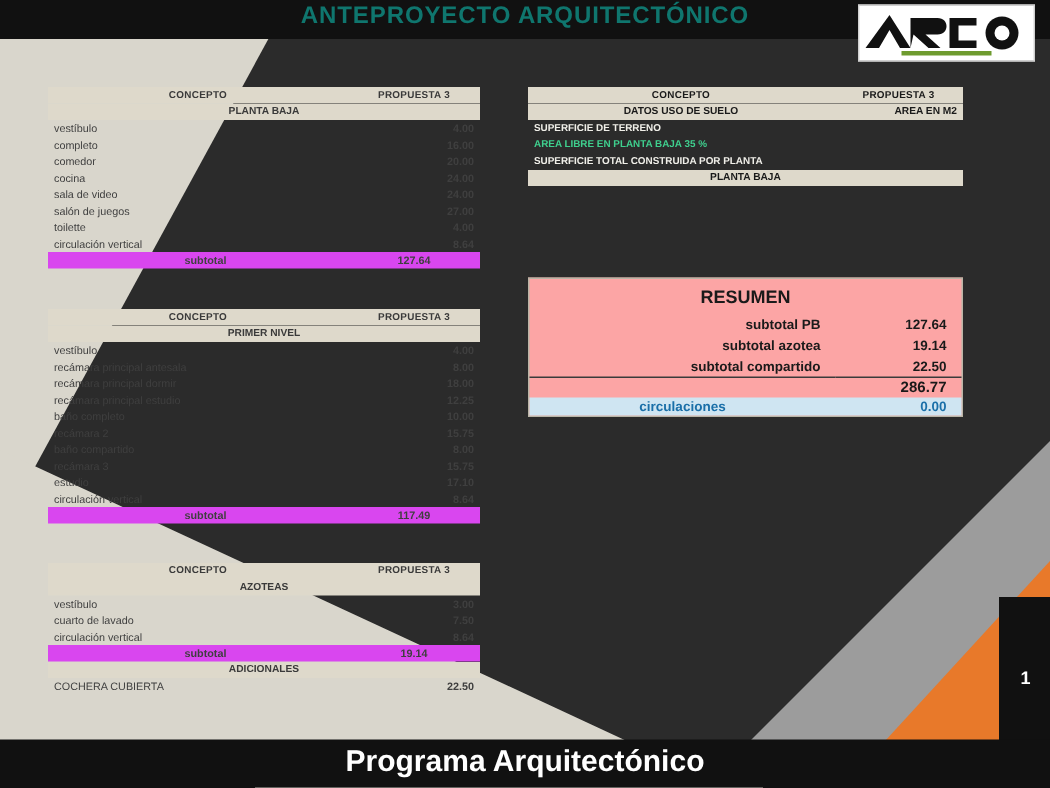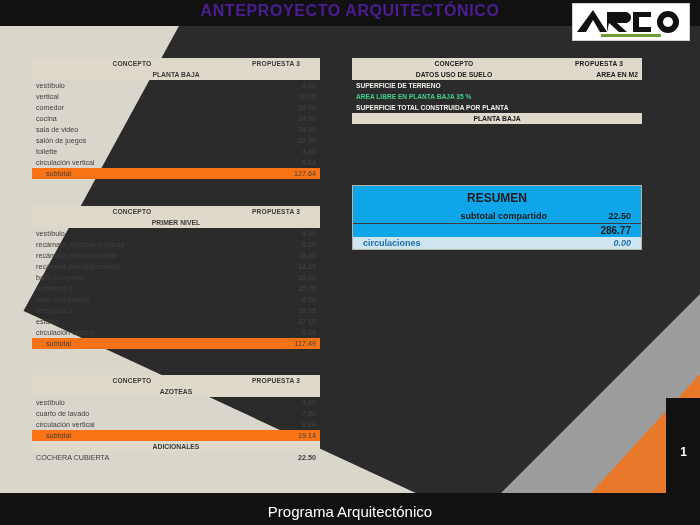--- a/index.html
+++ b/index.html
@@ -67,36 +67,36 @@
 
   
   .header-bar {
     position: absolute; left: 0; top: 0;
     width: 700px; height: 26px;
     background: #111;
   }
   .header-title {
     position: absolute; left: 0; top: 2px;
     width: 700px; text-align: center;
-    color: #4c1d95;
+    color: #0f766e;
     font-size: 16px;
     font-weight: bold;
     letter-spacing: 0.6px;
   }
   .footer-bar {
     position: absolute; left: 0; bottom: 0;
     width: 700px; height: 32px;
     background: #111;
   }
   .footer-title {
     position: absolute; left: 0; bottom: 5px;
     width: 700px; text-align: center;
     color: #ffffff;
-    font-size: 15px;
-    font-weight: normal;
+    font-size: 20px;
+    font-weight: bold;
   }
 
   
   .logo-box {
     position: absolute;
     right: 10px; top: 3px;
     width: 118px; height: 38px;
     background: #ffffff;
     border: 1px solid #cfcfcf;
     overflow: hidden;
@@ -129,44 +129,45 @@
   .section td {
     background: #ded9cb;
     font-weight: bold;
     font-size: 6.8px;
     text-align: center;
     color: #1a1a1a;
   }
   .row-label { text-align: left; }
   .row-val { text-align: right; font-weight: bold; }
   .sub td {
-    background: #f97316;
-    font-weight: normal;
+    background: #d946ef;
+    font-weight: bold;
     color: #1a6fa8;
+    text-align: center;
   }
   .sub .row-label { padding-left: 14px; }
 
   
   .ontark td { color: #3a3a3a; }
   .ontark .row-label { color: #3f3f3f; margin-left: 11px; }
   .ontark .row-val { color: #3f3f3f; }
 
   
   .tbl-right td { color: #f0efe9; }
   .tbl-right .hdr td { background: #ded9cb; color: #1a1a1a; }
   .tbl-right .section td { background: #ded9cb; color: #1a1a1a; }
   .tbl-right .dark-row td { background: transparent; font-weight: bold; font-size: 6.6px; }
   .tbl-right .green td { color: #3fcf8e; }
 
   
   .resumen {
     position: absolute;
     left: 352px; top: 185px;
     width: 290px;
-    background: #0ea5e9;
+    background: #fca5a5;
     border: 1px solid #b9b5a6;
   }
   .resumen-title {
     text-align: center;
     font-size: 12px;
     font-weight: bold;
     padding: 5px 0 4px;
     color: #1a1a1a;
   }
   .resumen table { width: 100%; border-collapse: collapse; font-size: 9px; }
@@ -177,22 +178,22 @@
   .resumen .grand td { text-align: right; font-weight: bold; font-size: 10px; }
   .circ-row {
     background: #cfe5f2;
     display: flex;
     justify-content: space-between;
     padding: 1px 10px;
     font-size: 9px;
     font-weight: bold;
     color: #1a6fa8;
   }
-  .circ-row .c-label { flex: 1; text-align: left; }
-  .circ-row .c-val { width: 84px; text-align: right; font-style: italic; }
+  .circ-row .c-label { flex: 1; text-align: center; }
+  .circ-row .c-val { width: 84px; text-align: right; }
   .total-row {
     background: #4b4436;
     display: flex;
     justify-content: space-between;
     align-items: center;
     padding: 2px 10px;
     color: #ffffff;
     font-size: 14px;
     font-weight: bold;
   }
@@ -238,21 +239,21 @@
       <td>PROPUESTA 3</td>
     </tr>
     <tr class="section">
       <td colspan="2">PLANTA BAJA</td>
     </tr>
     <tr>
         <td class="row-label">vestíbulo</td>
         <td class="row-val">4.00</td>
       </tr>
     <tr>
-        <td class="row-label">vertical</td>
+        <td class="row-label">completo</td>
         <td class="row-val">16.00</td>
       </tr>
     <tr>
         <td class="row-label">comedor</td>
         <td class="row-val">20.00</td>
       </tr>
     <tr>
         <td class="row-label">cocina</td>
         <td class="row-val">24.00</td>
       </tr>
@@ -408,20 +409,28 @@
       <td colspan="2">PLANTA BAJA</td>
     </tr>
   </tbody>
 </table>
 
 <div class="resumen">
   <div class="resumen-title">RESUMEN</div>
   <table>
     <tbody>
       <tr>
+        <td class="r-label">subtotal PB</td>
+        <td class="r-val">127.64</td>
+      </tr>
+      <tr>
+        <td class="r-label">subtotal azotea</td>
+        <td class="r-val">19.14</td>
+      </tr>
+      <tr>
         <td class="r-label">subtotal compartido</td>
         <td class="r-val">22.50</td>
       </tr>
       <tr class="total-line grand">
         <td></td>
         <td class="r-val">286.77</td>
       </tr>
     </tbody>
   </table>
   <div class="circ-row">

